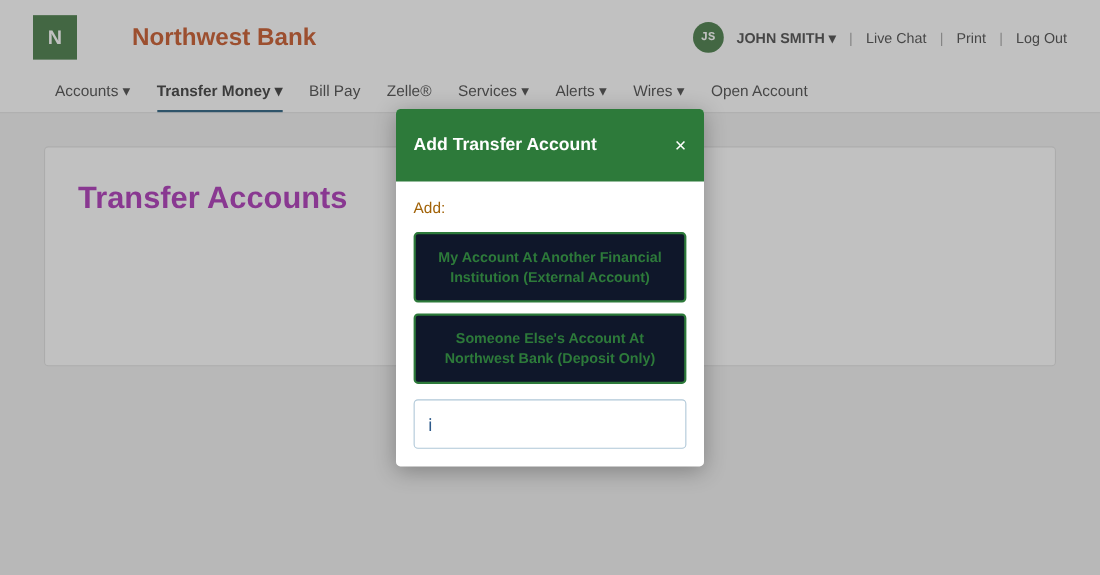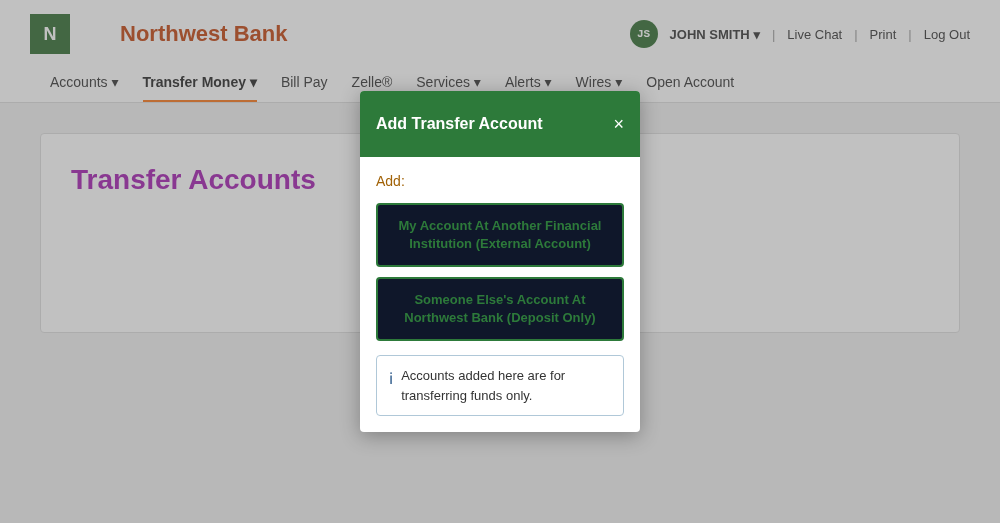--- a/index.html
+++ b/index.html
@@ -93,21 +93,21 @@
       color: #333;
       padding: 10px 0;
       cursor: pointer;
       white-space: nowrap;
       text-decoration: none;
       border-bottom: 2px solid transparent;
     }
     .nav-item.active {
       color: #222;
       font-weight: bold;
-      border-bottom: 2px solid #f97316;
+      border-bottom: 2px solid #0c4a6e;
     }
 
     
     .page-content {
       padding: 30px 40px;
     }
     .page-card {
       background: #fff;
       border-radius: 4px;
       border: 1px solid #ddd;
@@ -261,17 +261,16 @@
     <div class="modal-header">
       <span class="modal-header-title">Add Transfer Account</span>
       <button class="modal-close">×</button>
     </div>
     <div class="modal-body">
       <div class="modal-add-label">Add:</div>
       <button class="modal-option-btn">My Account At Another Financial Institution (External Account)</button>
       <button class="modal-option-btn">Someone Else's Account At Northwest Bank (Deposit Only)</button>
       <div class="modal-info-box">
         <span class="info-icon">ℹ</span>
-        <span class="info-text">Accounts added here are for transferring funds only.</span>
       </div>
     </div>
   </div>
 </div>
 
 </body></html>

